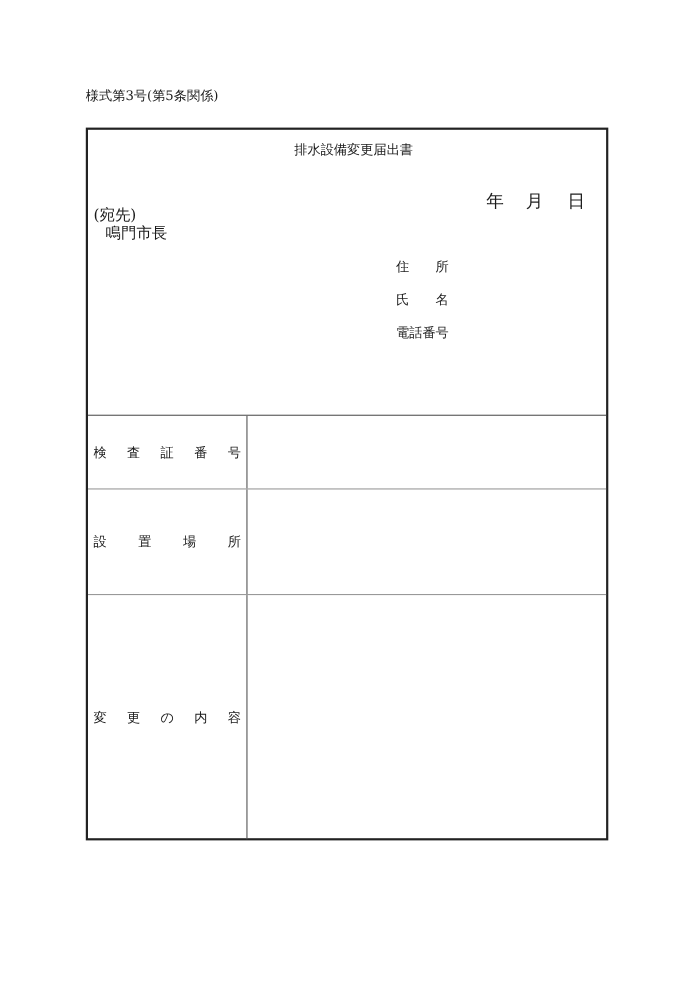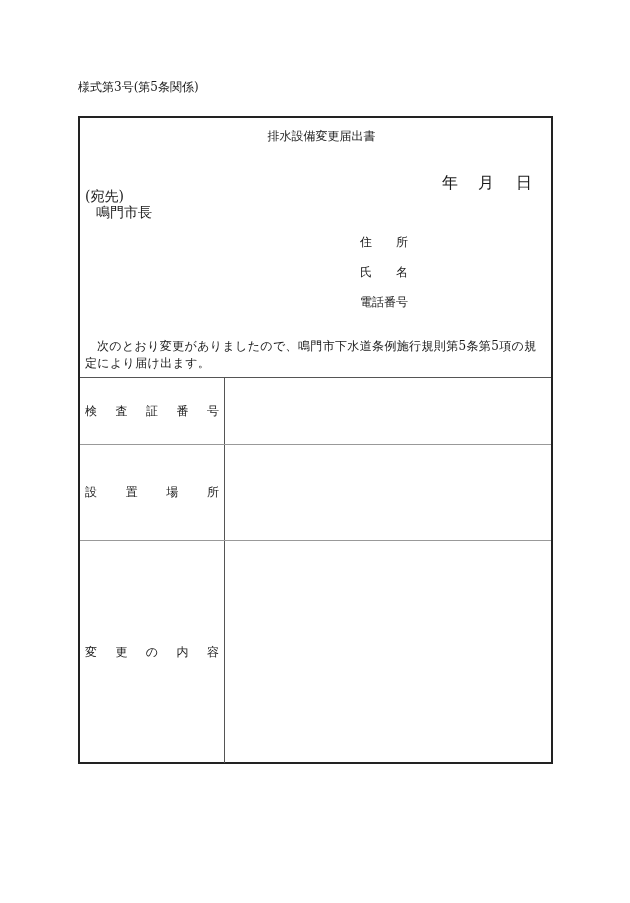--- a/index.html
+++ b/index.html
@@ -154,21 +154,20 @@
       <div class="spaced">
         <span>氏</span>
         <span>名</span>
       </div>
     </div>
     <div class="row">
       <span>電話番号</span>
     </div>
   </div>
 
-  <div class="statement">次のとおり変更がありましたので、鳴門市下水道条例施行規則第5条第5項の規定により届け出ます。</div>
 
   <div class="table">
     <div class="trow row-inspection">
       <div class="label">
         <span>検</span>
         <span>査</span>
         <span>証</span>
         <span>番</span>
         <span>号</span>
       </div>

